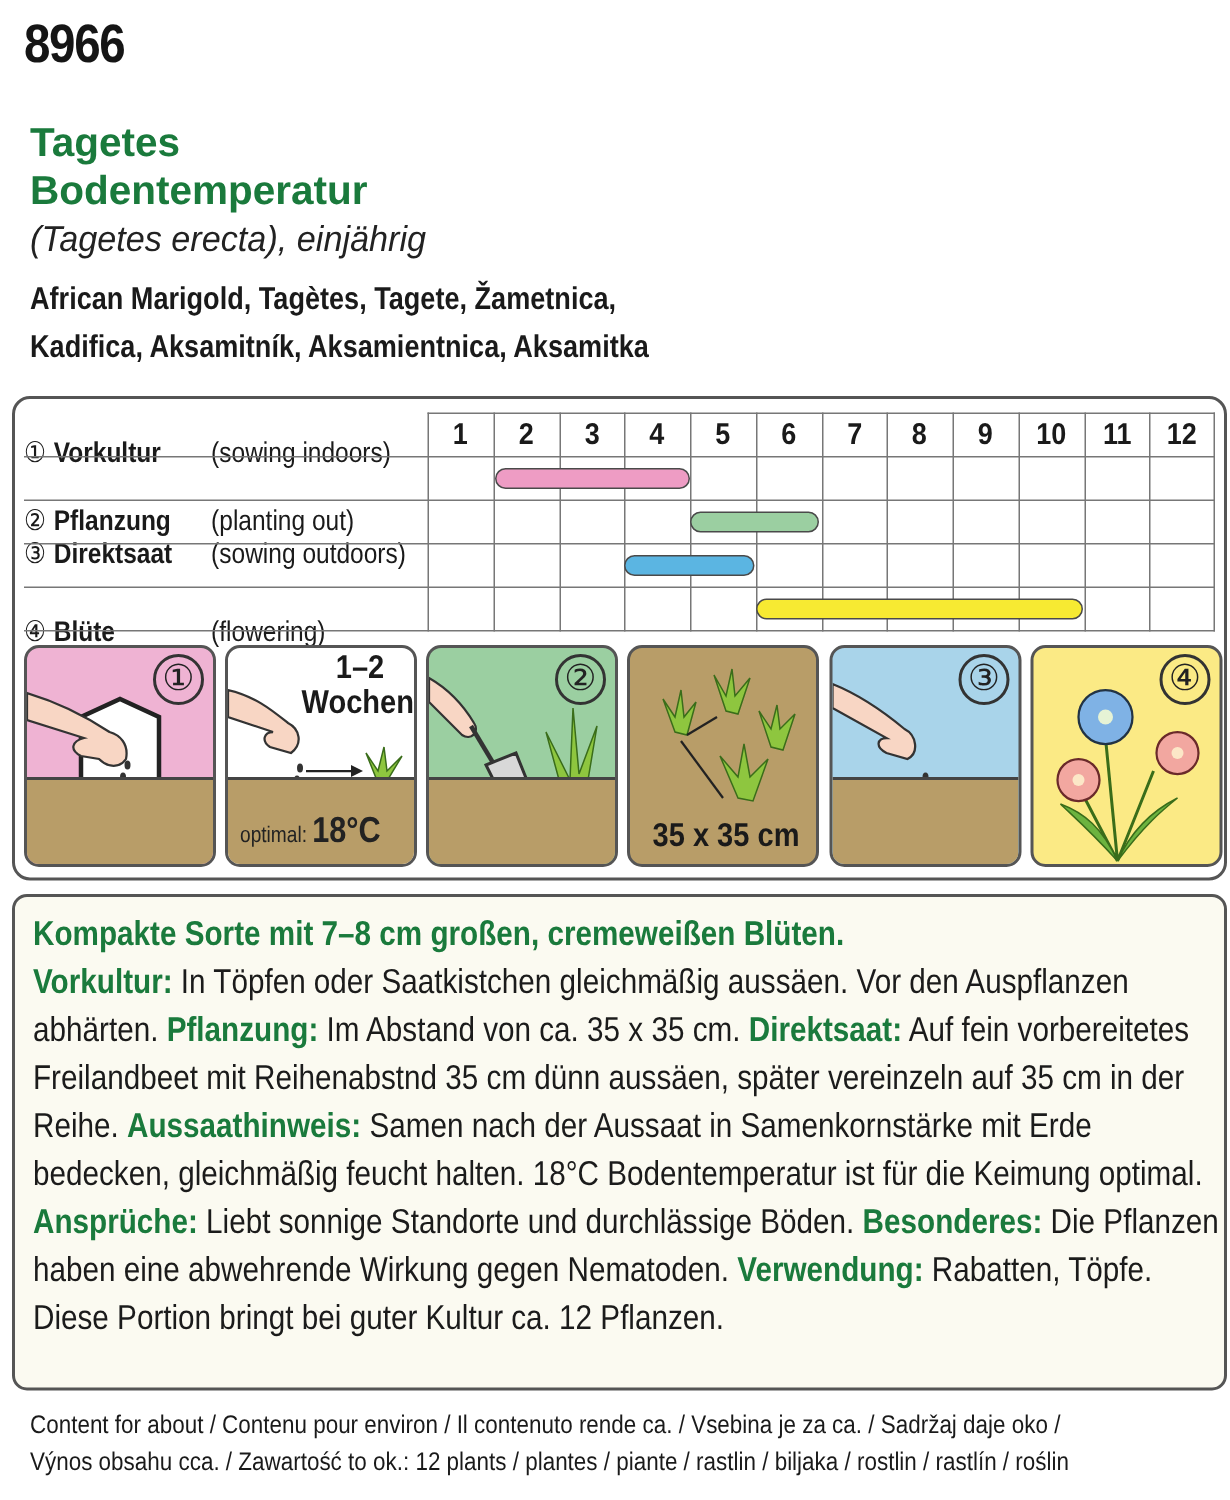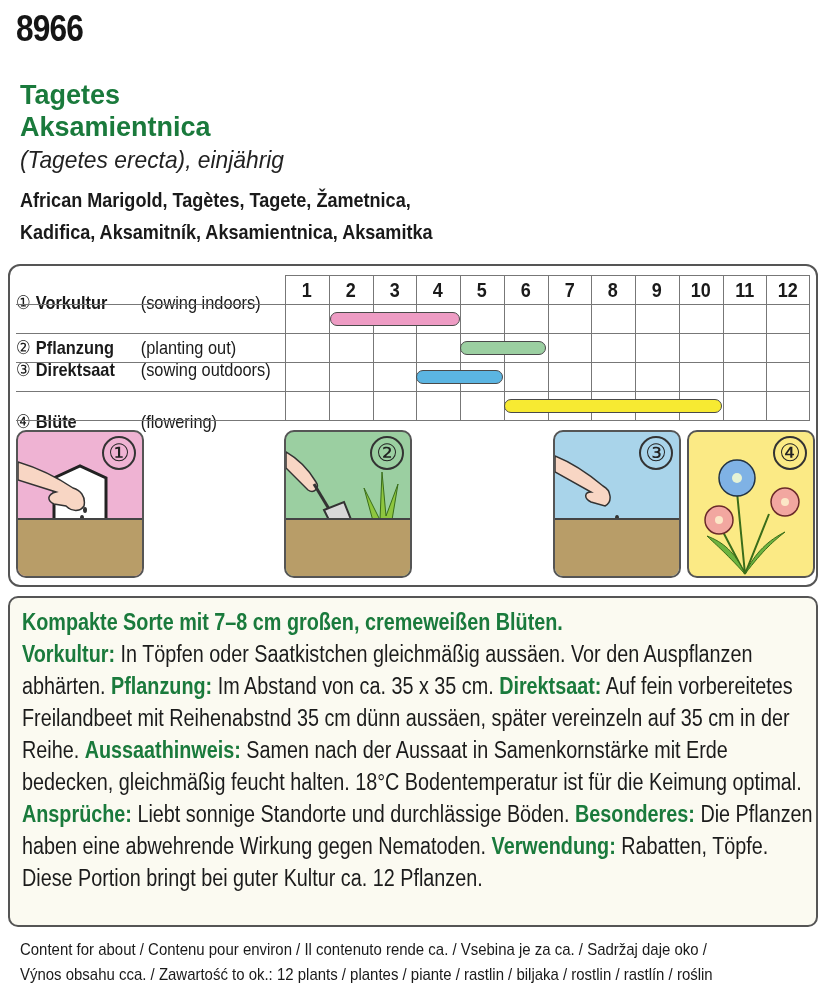--- a/index.html
+++ b/index.html
@@ -43,21 +43,21 @@
 
   .footer { position: absolute; left: 20px; font-size: 17px; color: #1a1a1a; white-space: nowrap; transform: scaleX(0.88); transform-origin: left; }
   .footer.f1 { top: 940px; }
   .footer.f2 { top: 965px; }
 </style>
 </head>
 <body>
 
 <div class="code">8966</div>
 <div class="title t1">Tagetes</div>
-<div class="title t2">Aksamientnica</div>
+<div class="title t2">Bodentemperatur</div>
 <div class="latin">(Tagetes erecta), einjährig</div>
 <div class="names n1">African Marigold, Tagètes, Tagete, Žametnica,</div>
 <div class="names n2">Kadifica, Aksamitník, Aksamientnica, Aksamitka</div>
 
 <div class="frame"></div>
 
 <div class="cal">
 
   <div class="cal-row" style="top:13px">
     <div class="cal-label">
@@ -128,32 +128,60 @@
     <svg width="128" height="148">
       <path d="M36 88 L36 46 L62 34 L88 46 L88 88 Z" fill="#fff" stroke="#222" stroke-width="3"></path>
       <path d="M0 30 C20 36 40 46 55 56 C62 58 68 64 66 74 C62 80 54 80 48 74 L36 72 C28 68 30 62 38 60 L0 48 Z" fill="#f8d6c4" stroke="#333" stroke-width="1.5"></path>
       <ellipse cx="67" cy="78" rx="2" ry="3" fill="#333"></ellipse>
         <ellipse cx="64" cy="86" rx="2" ry="3" fill="#333"></ellipse>
     </svg>
     <div class="soil"></div>
     <div class="circ">①</div>
   </div>
 
+  <div class="panel" style="left:134px; background:#ffffff">
+    <svg width="128" height="148">
+      <path d="M0 28 C18 32 30 42 40 50 C48 54 50 64 42 70 L28 66 C22 62 24 56 30 56 L0 46 Z" fill="#f8d6c4" stroke="#333" stroke-width="1.5"></path>
+      <ellipse cx="48" cy="80" rx="2" ry="3" fill="#333"></ellipse>
+        <ellipse cx="46" cy="88" rx="2" ry="3" fill="#333"></ellipse>
+      <line x1="52" y1="82" x2="82" y2="82" stroke="#222" stroke-width="1.5"></line>
+      <path d="M82 78 L90 82 L82 86 Z" fill="#222"></path>
+      <path d="M100 90 L92 70 L100 82 L104 66 L106 82 L116 72 L104 92 Z" fill="#8ec63f" stroke="#3a6d1a" stroke-width="1"></path>
+    </svg>
+    <div class="pt" style="left:50px; top:2px; width:76px; font-size:22px; line-height:22px">1–2</div>
+    <div class="pt" style="left:44px; top:24px; width:84px; font-size:22px; line-height:24px">Wochen</div>
+    <div class="soil"></div>
+    <div style="position:absolute; left:8px; bottom:8px; font-size:15px; color:#222; transform:scaleX(0.85); transform-origin:left; white-space:nowrap">
+      <span>optimal:</span>
+      <span style="font-size:24px; font-weight:bold">18°C</span>
+    </div>
+  </div>
 
   <div class="panel" style="left:268px; background:#9bcfa1">
     <svg width="128" height="148">
       <path d="M0 20 C14 28 24 40 30 50 C34 56 28 62 22 58 L0 36 Z" fill="#f8d6c4" stroke="#333" stroke-width="1.5"></path>
       <line x1="28" y1="52" x2="46" y2="82" stroke="#333" stroke-width="3"></line>
       <path d="M38 78 L58 70 L70 100 C72 110 62 116 54 110 Z" fill="#d8d8d8" stroke="#333" stroke-width="2"></path>
       <path d="M90 100 L78 56 L94 88 L96 40 L100 84 L112 52 L104 100 Z" fill="#8ec63f" stroke="#3a6d1a" stroke-width="1"></path>
     </svg>
     <div class="soil"></div>
     <div class="circ">②</div>
   </div>
 
+  <div class="panel" style="left:402px; background:#b89d68">
+    <svg width="128" height="148">
+      <path d="M30 56 L22 34 L30 46 L34 28 L36 46 L44 36 L38 58 Z" fill="#8ec63f" stroke="#3a6d1a" stroke-width="1"></path>
+      <path d="M64 42 L56 18 L64 32 L68 14 L70 32 L80 20 L72 44 Z" fill="#8ec63f" stroke="#3a6d1a" stroke-width="1"></path>
+      <path d="M94 66 L86 42 L94 54 L98 38 L100 54 L110 44 L102 68 Z" fill="#8ec63f" stroke="#3a6d1a" stroke-width="1"></path>
+      <path d="M72 100 L60 72 L72 86 L76 64 L80 86 L92 74 L82 102 Z" fill="#8ec63f" stroke="#3a6d1a" stroke-width="1"></path>
+      <line x1="38" y1="58" x2="58" y2="46" stroke="#222" stroke-width="1.5"></line>
+      <line x1="34" y1="62" x2="62" y2="100" stroke="#222" stroke-width="1.5"></line>
+    </svg>
+    <div class="pt" style="left:0; bottom:6px; width:128px; font-size:22px">35 x 35 cm</div>
+  </div>
 
   <div class="panel" style="left:537px; background:#a9d4ea">
     <svg width="128" height="148">
       <path d="M0 24 C20 32 36 44 48 54 C56 58 58 70 50 74 L36 70 C28 66 30 60 36 60 L0 40 Z" fill="#f8d6c4" stroke="#333" stroke-width="1.5"></path>
       <ellipse cx="62" cy="86" rx="2" ry="3" fill="#333"></ellipse>
         <ellipse cx="58" cy="94" rx="2" ry="3" fill="#333"></ellipse>
     </svg>
     <div class="soil"></div>
     <div class="circ">③</div>
   </div>

